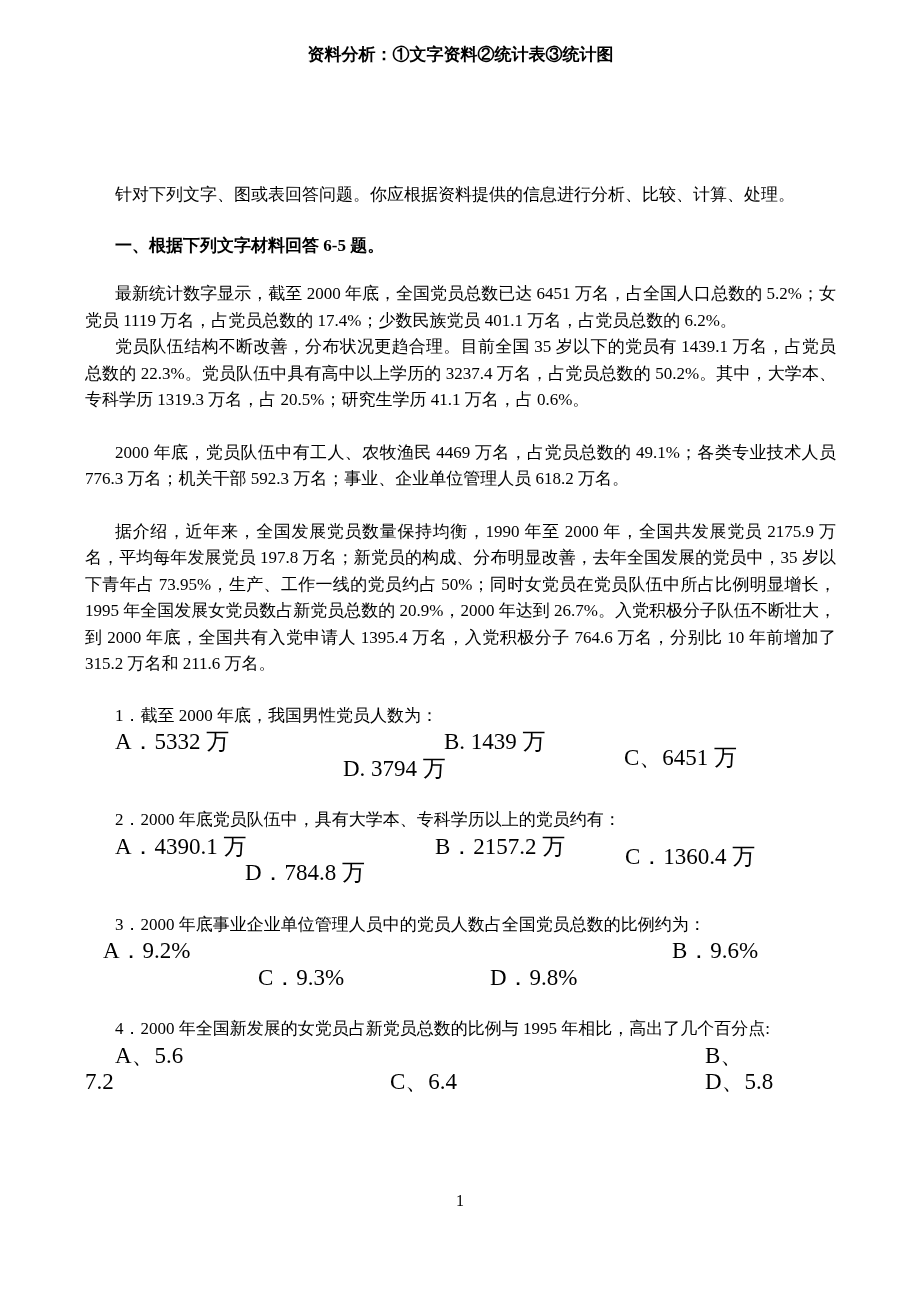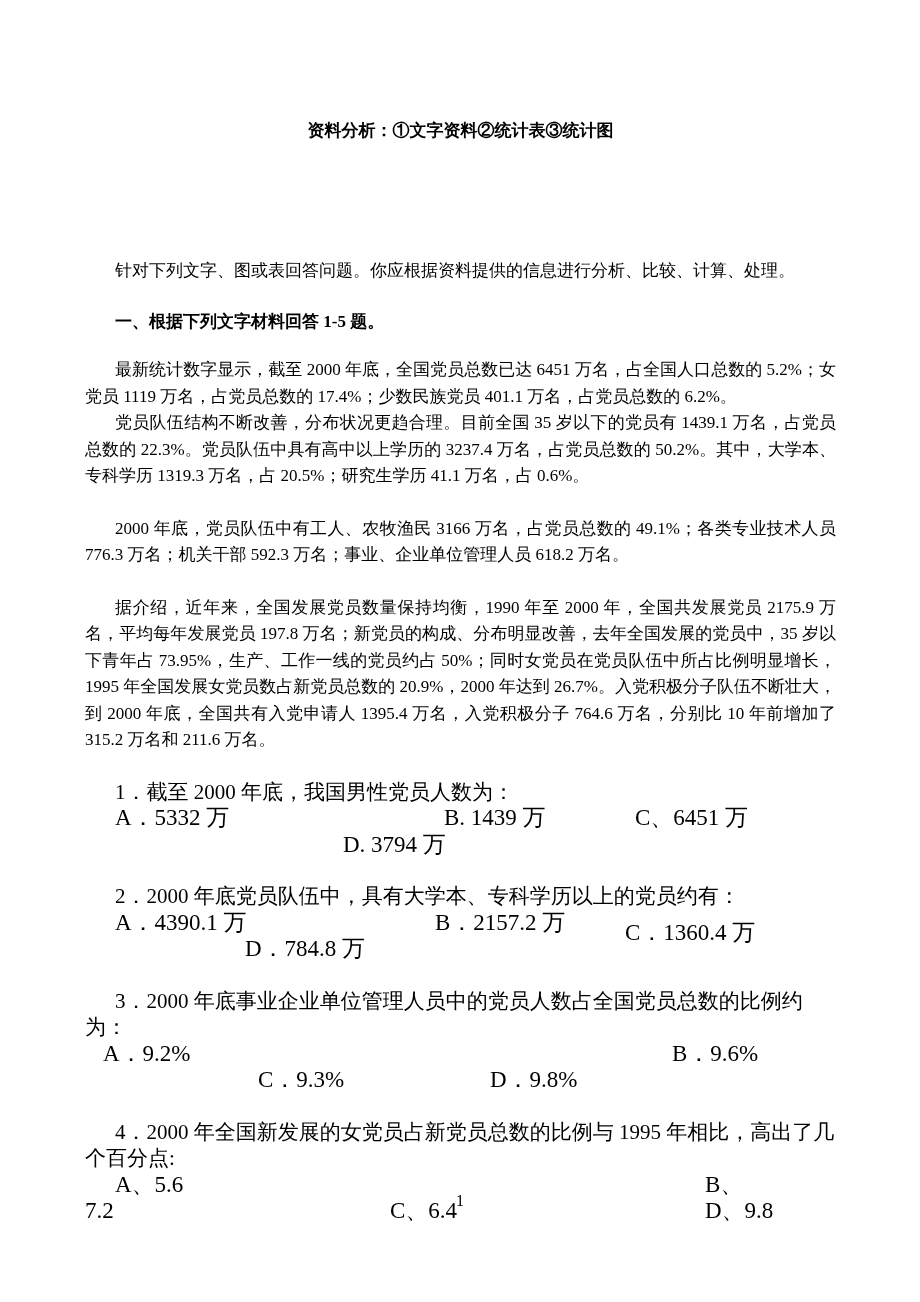--- a/index.html
+++ b/index.html
@@ -9,21 +9,21 @@
     height: 1302px;
     font-family: "Liberation Serif", "DejaVu Serif", serif;
     color: #000000;
     position: relative;
     overflow: hidden;
   }
   .page {
     position: relative;
     width: 920px;
     height: 1302px;
-    padding: 118px 84px 0 85px;
+    padding: 42px 84px 0 85px;
   }
   .title {
     text-align: center;
     font-weight: bold;
     font-size: 17px;
     line-height: 26px;
   }
   .body-text {
     font-size: 17px;
     line-height: 26.5px;
@@ -34,34 +34,34 @@
   .heading {
     margin-top: 24px;
     font-weight: bold;
     font-size: 17px;
     line-height: 26.5px;
     text-indent: 30px;
   }
   .p1 { margin-top: 22px; }
   .gap { margin-top: 26px; }
   .question { margin-top: 25px; }
-  .stem { font-size: 21px; line-height: 26.5px; }
+  .stem { font-size: 17px; line-height: 26.5px; }
   .opt-row {
     position: relative;
     height: 26.5px;
     font-size: 23px;
     line-height: 26.5px;
   }
   .opt {
     position: absolute;
     top: 0;
     white-space: nowrap;
   }
   
-  .q1a { left: 30px; }  .q1b { left: 359px; } .q1c { left: 550px; }
+  .q1a { left: 30px; }  .q1b { left: 359px; } .q1c { left: 539px; margin-top: 16px; }
   .q1d { left: 258px; }
   .q2a { left: 30px; }  .q2b { left: 350px; text-align: right; } .q2c { left: 540px; margin-top: 10px; }
   .q2d { left: 160px; }
   .q3a { left: 18px; }  .q3b { left: 587px; }
   .q3c { left: 173px; } .q3d { left: 405px; }
   .q4a { left: 30px; }  .q4b { left: 620px; }
   .q4b2 { left: 0; }    .q4c { left: 305px; } .q4d { left: 620px; }
   .page-number {
     position: absolute;
     left: 0;
@@ -74,27 +74,27 @@
 </style>
 </head>
 <body>
 
 <div class="page">
 
   <div class="title">资料分析：①文字资料②统计表③统计图</div>
 
   <p class="body-text indent intro">针对下列文字、图或表回答问题。你应根据资料提供的信息进行分析、比较、计算、处理。</p>
 
-  <div class="heading">一、根据下列文字材料回答 1-5 题。</div>
+  <div class="heading">一、根据下列文字材料回答 6-5 题。</div>
 
   <p class="body-text indent p1">最新统计数字显示，截至 2000 年底，全国党员总数已达 6451 万名，占全国人口总数的 5.2%；女党员 1119 万名，占党员总数的 17.4%；少数民族党员 401.1 万名，占党员总数的 6.2%。</p>
 
   <p class="body-text indent">党员队伍结构不断改善，分布状况更趋合理。目前全国 35 岁以下的党员有 1439.1 万名，占党员总数的 22.3%。党员队伍中具有高中以上学历的 3237.4 万名，占党员总数的 50.2%。其中，大学本、专科学历 1319.3 万名，占 20.5%；研究生学历 41.1 万名，占 0.6%。</p>
 
-  <p class="body-text indent gap">2000 年底，党员队伍中有工人、农牧渔民 3166 万名，占党员总数的 49.1%；各类专业技术人员 776.3 万名；机关干部 592.3 万名；事业、企业单位管理人员 618.2 万名。</p>
+  <p class="body-text indent gap">2000 年底，党员队伍中有工人、农牧渔民 4469 万名，占党员总数的 49.1%；各类专业技术人员 776.3 万名；机关干部 592.3 万名；事业、企业单位管理人员 618.2 万名。</p>
 
   <p class="body-text indent gap">据介绍，近年来，全国发展党员数量保持均衡，1990 年至 2000 年，全国共发展党员 2175.9 万名，平均每年发展党员 197.8 万名；新党员的构成、分布明显改善，去年全国发展的党员中，35 岁以下青年占 73.95%，生产、工作一线的党员约占 50%；同时女党员在党员队伍中所占比例明显增长，1995 年全国发展女党员数占新党员总数的 20.9%，2000 年达到 26.7%。入党积极分子队伍不断壮大，到 2000 年底，全国共有入党申请人 1395.4 万名，入党积极分子 764.6 万名，分别比 10 年前增加了 315.2 万名和 211.6 万名。</p>
 
   <div class="question">
     <div class="stem indent">1．截至 2000 年底，我国男性党员人数为：</div>
     <div class="opt-row">
       <span class="opt q1a">A．5332 万</span>
       <span class="opt q1b">B. 1439 万</span>
       <span class="opt q1c">C、6451 万</span>
     </div>
@@ -129,19 +129,19 @@
 
   <div class="question">
     <div class="stem indent">4．2000 年全国新发展的女党员占新党员总数的比例与 1995 年相比，高出了几个百分点:</div>
     <div class="opt-row">
       <span class="opt q4a">A、5.6</span>
       <span class="opt q4b">B、</span>
     </div>
     <div class="opt-row">
       <span class="opt q4b2">7.2</span>
       <span class="opt q4c">C、6.4</span>
-      <span class="opt q4d">D、9.8</span>
+      <span class="opt q4d">D、5.8</span>
     </div>
   </div>
 
   <div class="page-number">1</div>
 
 </div>
 
 </body></html>

